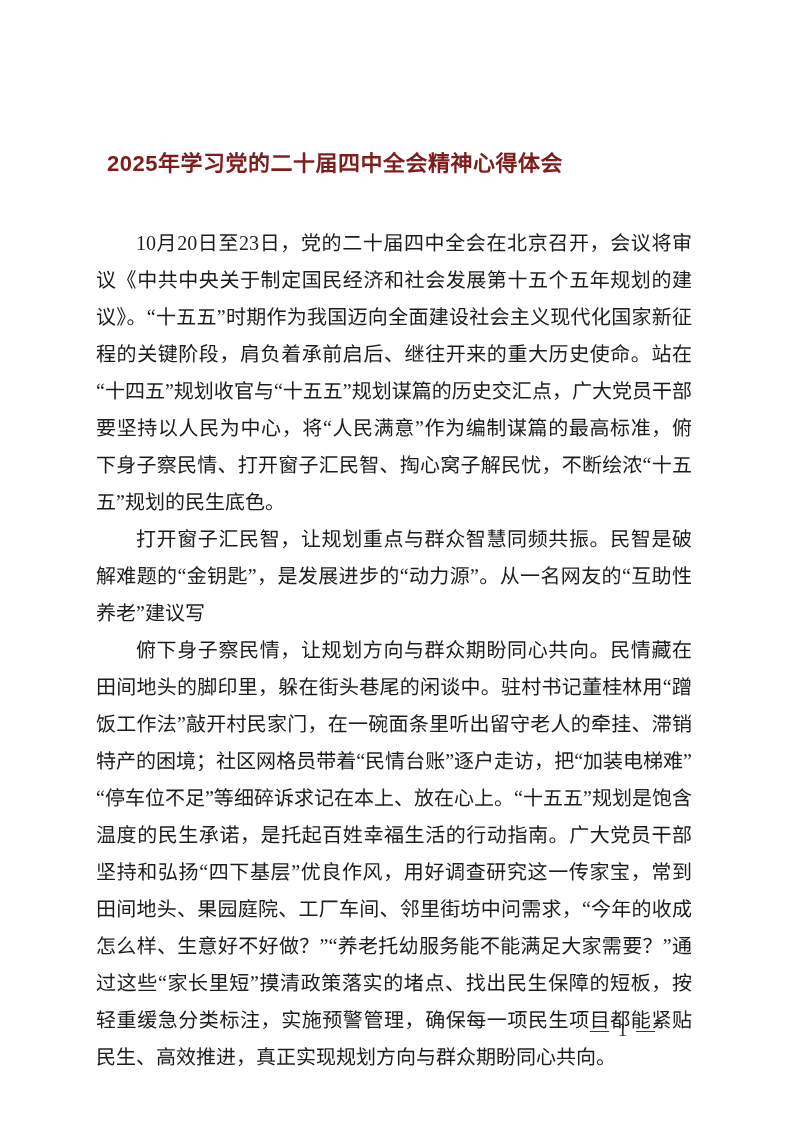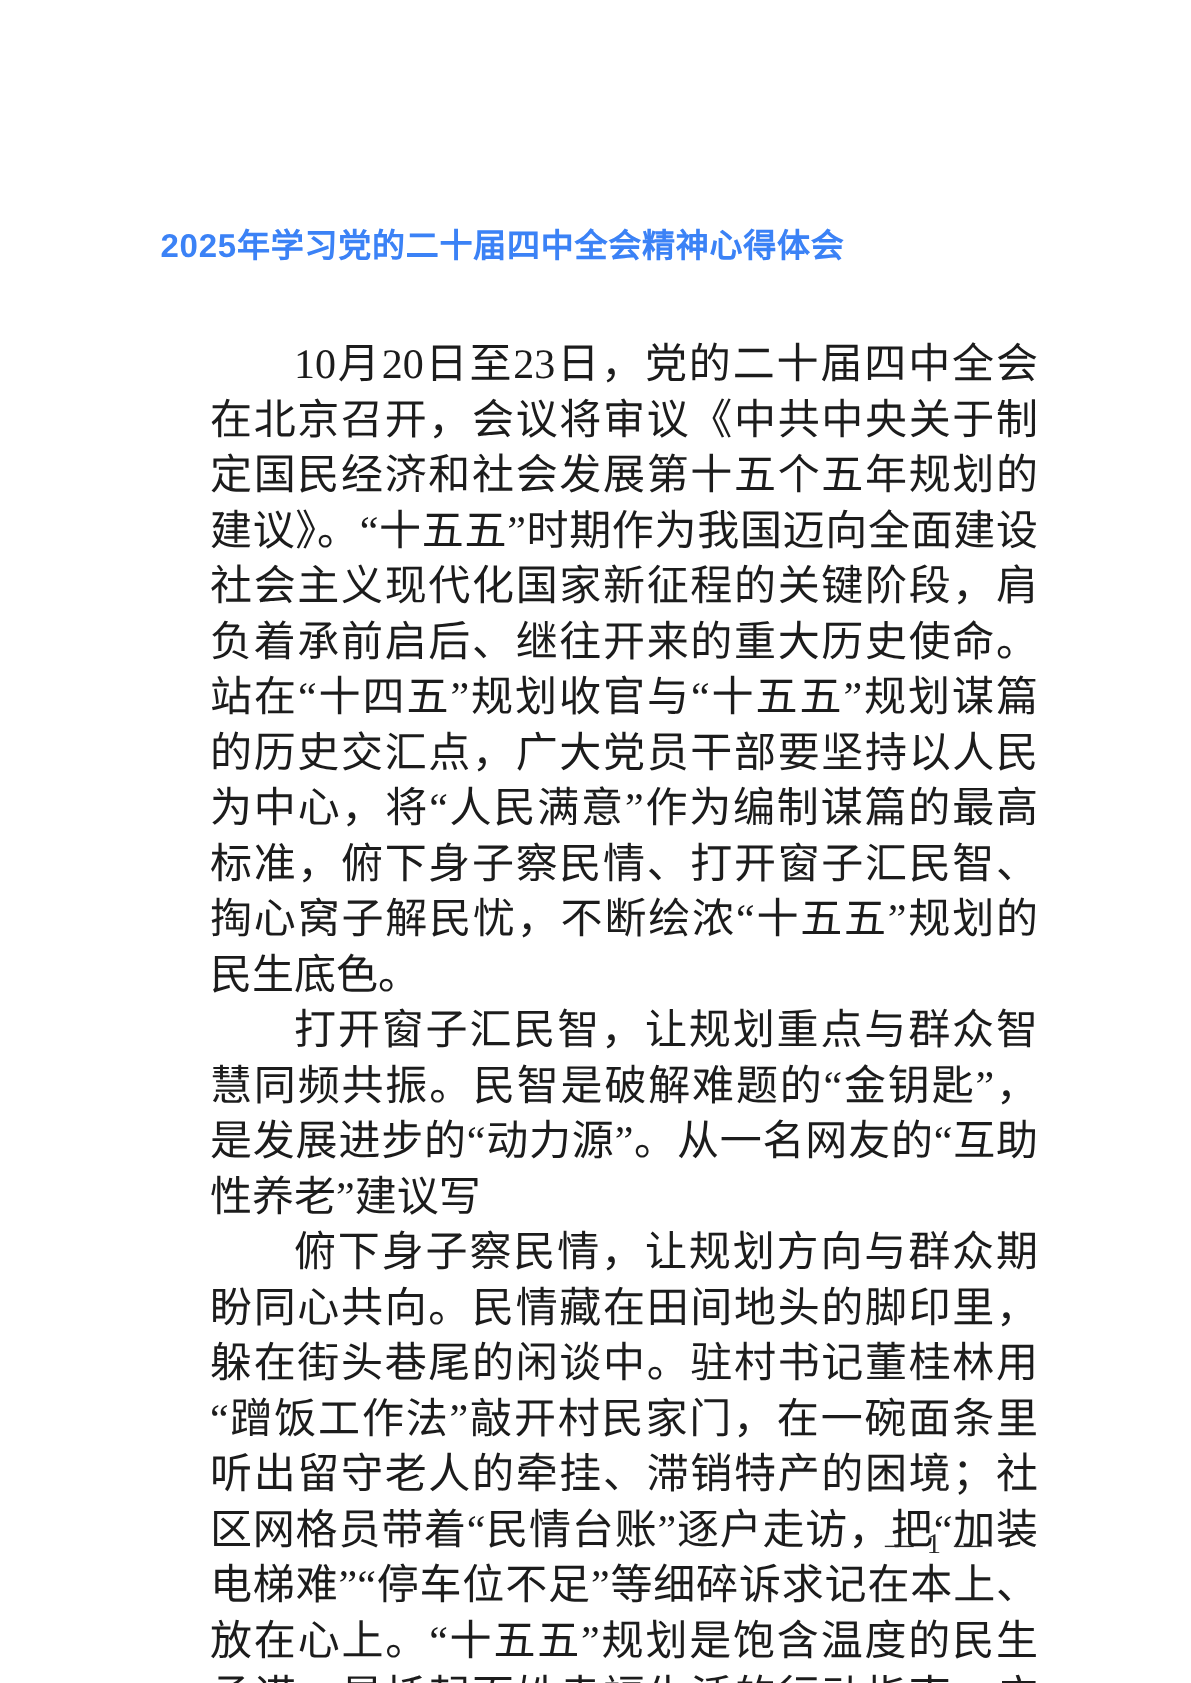--- a/index.html
+++ b/index.html
@@ -22,35 +22,34 @@
     position: absolute;
     left: 96px;
     top: 145px;
     width: 596px;
   }
   .doc-title {
     font-family: "Liberation Sans", "DejaVu Sans", sans-serif;
     font-weight: 700;
     font-size: 22px;
     line-height: 37px;
-    color: #3b82f6;
+    color: #7f1d1d;
     padding-left: 11px;
     margin-bottom: 43px;
     letter-spacing: 0.5px;
   }
   .para {
-    font-size: 28px;
+    font-size: 20px;
     line-height: 37px;
     color: #1c1c1c;
     text-align: justify;
     text-justify: inter-ideograph;
     text-indent: 2em;
     letter-spacing: 0px;
     word-break: break-all;
-    margin-left: 44px;
   }
   .footer {
     position: absolute;
     top: 1018px;
     right: 137px;
     font-size: 19px;
     line-height: 24px;
     color: #2a2a2a;
     letter-spacing: 2px;
     white-space: nowrap;

